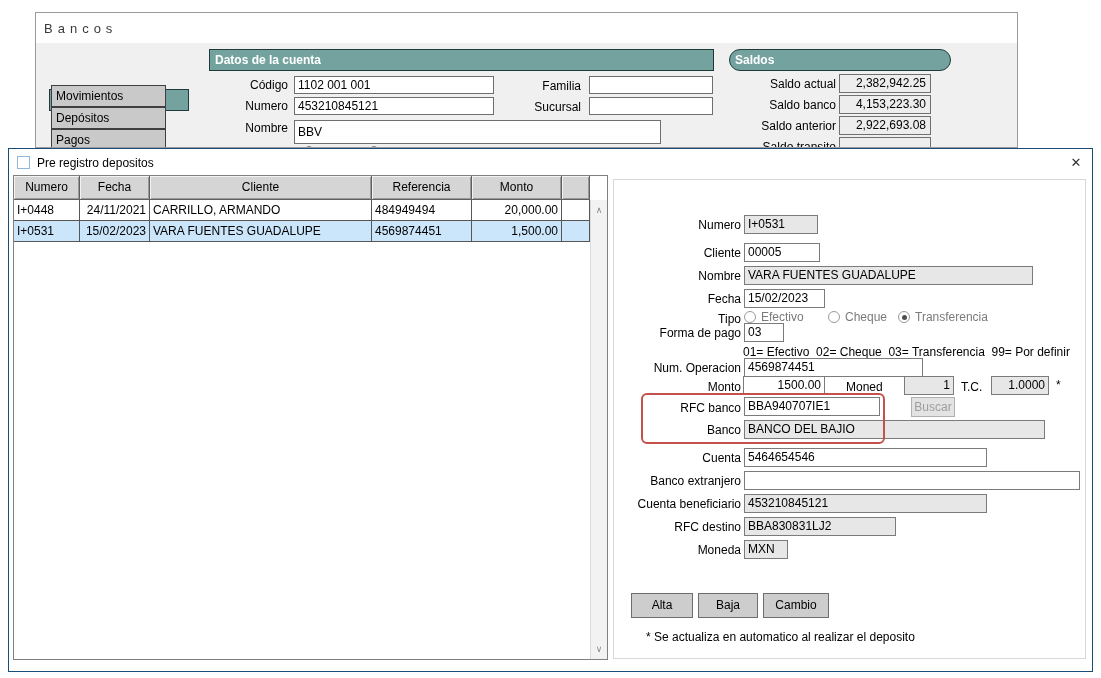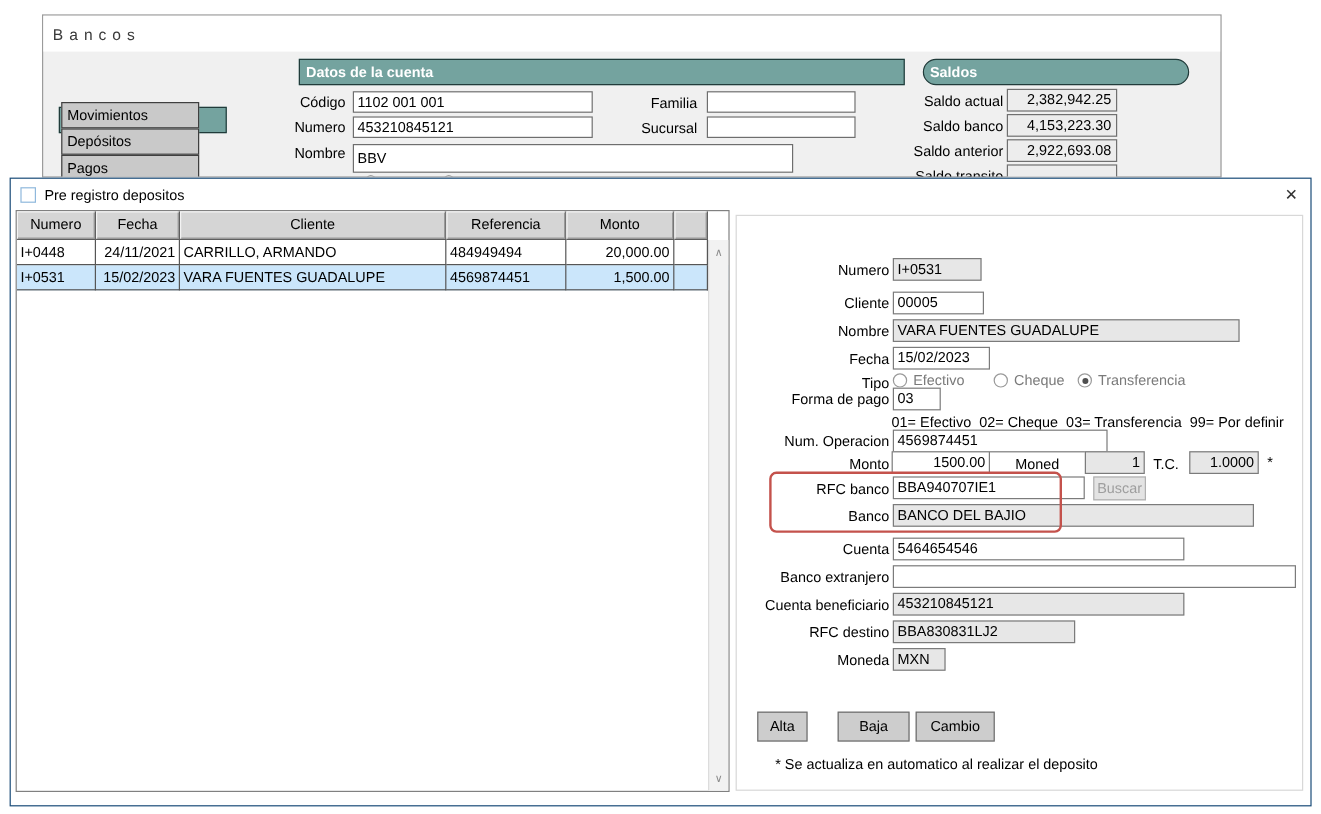--- a/index.html
+++ b/index.html
@@ -7,21 +7,21 @@
   .stage { position:relative; width:1101px; height:678px; background:#fff; overflow:hidden; font-size:12px; color:#000; }
 
   
   .bancos { position:absolute; left:35px; top:12px; width:983px; height:136px;
             border:1px solid #9b9b9b; background:#f0f0f0; overflow:hidden; }
   .bw-titlebar { position:absolute; left:0; top:0; width:100%; height:30px; background:#ffffff; }
   .bw-title { position:absolute; left:8px; top:8px; font-size:13px; color:#3a3a3a; letter-spacing:5px; }
   .panel-header { position:absolute; height:22px; background:#74a39f; border:1px solid #213b3a;
                   color:#ffffff; font-weight:bold; line-height:20px; font-size:12px; }
   .ph-center { text-align:center;margin-top:40px; }
-  .ph-left { padding-left:5px;margin-left:40px; }
+  .ph-left { padding-left:5px; }
   .action-btn { position:absolute; left:15px; width:115px; height:22px; background:#c9c9c9;
                 border:1px solid #3f3f3f; line-height:20px; padding-left:4px; color:#000; }
   .blabel { position:absolute; color:#000; font-size:12px; }
   .r { text-align:right; }
   .bfld { position:absolute; height:18px; background:#ffffff; border:1px solid #6e6e6e;
           line-height:16px; padding:0 3px; overflow:hidden; white-space:nowrap; }
   .sfld { position:absolute; width:92px; height:19px; background:#ededed; border:1px solid #707070;
           line-height:17px; padding:0 4px; text-align:right; overflow:hidden; }
   .mini-radio { position:absolute; width:10px; height:10px; border:1px solid #7d7d7d; border-radius:50%; background:#fff; }
 
@@ -195,21 +195,21 @@
 
     <div class="flabel" style="top:231px;">Monto</div>
     <div class="fld num" style="left:734px; top:227px; width:82px;">1500.00</div>
     <div class="blabel" style="left:837px; top:231px;">Moned</div>
     <div class="fld ro num" style="left:895px; top:227px; width:50px;">1</div>
     <div class="blabel" style="left:952px; top:231px;">T.C.</div>
     <div class="fld ro num" style="left:982px; top:227px; width:58px;">1.0000</div>
     <div class="star" style="left:1047px; top:229px;">*</div>
 
     <div class="flabel" style="top:252px;">RFC banco</div>
-    <div class="fld" style="left:735px; top:248px; width:160px;">BBA940707IE1</div>
+    <div class="fld" style="left:735px; top:248px; width:136px;">BBA940707IE1</div>
     <div class="buscar">Buscar</div>
 
     <div class="flabel" style="top:274px;">Banco</div>
     <div class="fld ro" style="left:735px; top:271px; width:301px;">BANCO DEL BAJIO</div>
 
     <div class="annotation"></div>
 
     <div class="flabel" style="top:302px;">Cuenta</div>
     <div class="fld" style="left:735px; top:299px; width:243px;">5464654546</div>
 
@@ -218,20 +218,20 @@
 
     <div class="flabel" style="top:348px;">Cuenta beneficiario</div>
     <div class="fld ro" style="left:735px; top:345px; width:243px;">453210845121</div>
 
     <div class="flabel" style="top:371px;">RFC destino</div>
     <div class="fld ro" style="left:735px; top:368px; width:152px;">BBA830831LJ2</div>
 
     <div class="flabel" style="top:394px;">Moneda</div>
     <div class="fld ro" style="left:735px; top:391px; width:44px;">MXN</div>
 
-    <div class="dbtn" style="left:622px; width:42px;">Alta</div>
+    <div class="dbtn" style="left:622px; width:62px;">Alta</div>
     <div class="dbtn" style="left:689px; width:60px;">Baja</div>
     <div class="dbtn" style="left:754px; width:66px;">Cambio</div>
 
     <div class="footnote">* Se actualiza en automatico al realizar el deposito</div>
   </div>
 
 </div>
 
 </body></html>

